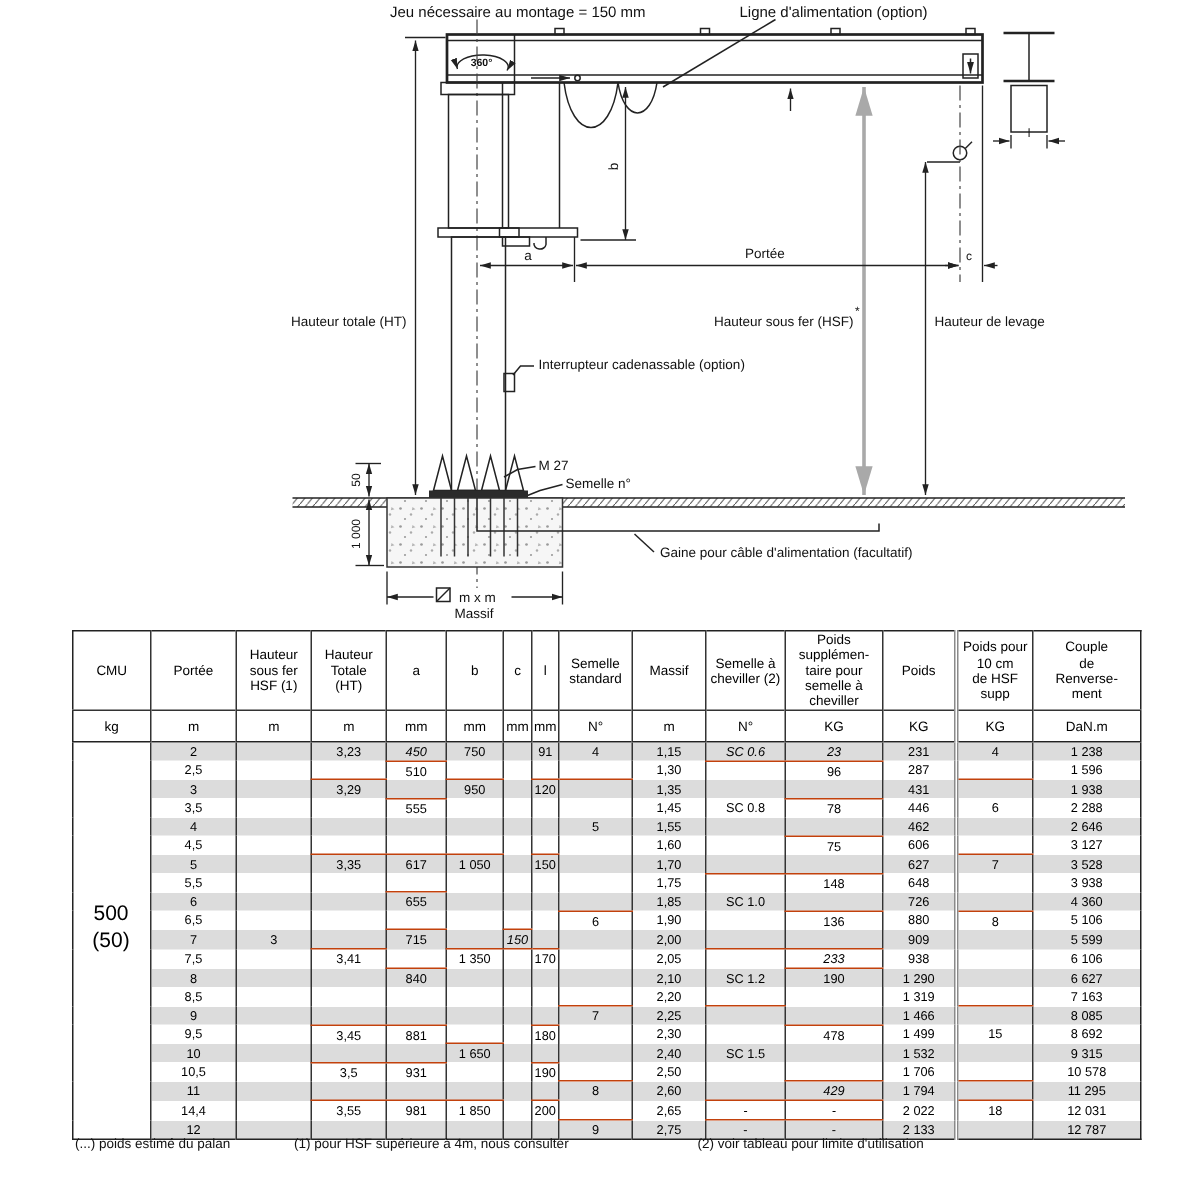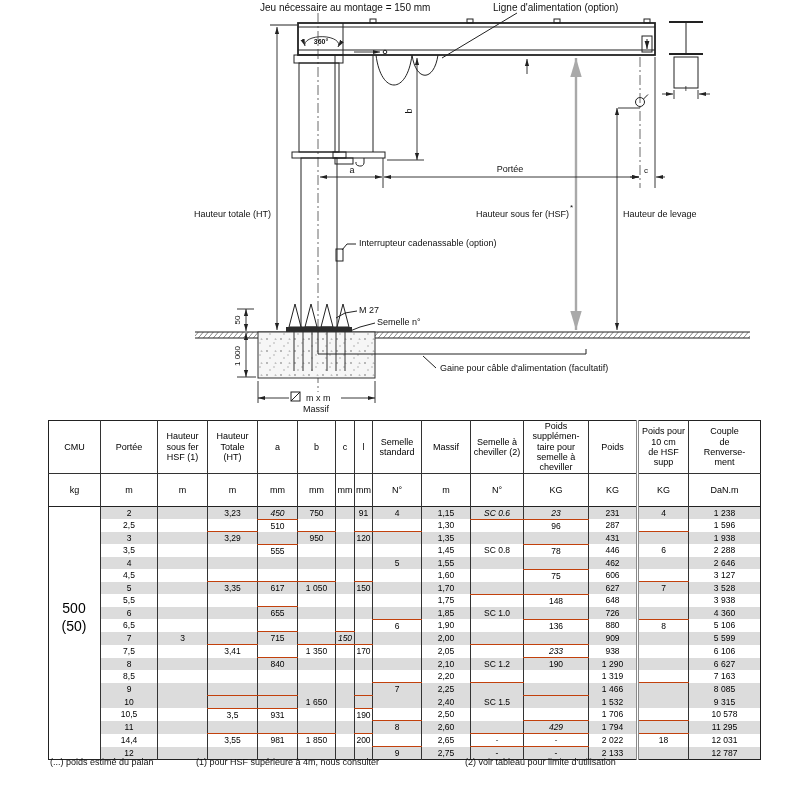--- a/index.html
+++ b/index.html
@@ -9,21 +9,21 @@
   .ln{stroke:#222;stroke-width:1;fill:none;}
   .thk{stroke:#222;stroke-width:1.8;fill:none;}
   .cl{stroke:#444;stroke-width:0.8;fill:none;stroke-dasharray:10 3 2 3;}
   .dim{stroke:#222;stroke-width:0.9;fill:none;}
   .gdim{stroke:#a9a9a9;stroke-width:2.4;fill:none;}
   #table-wrap{position:absolute;left:48px;top:420px;width:712px;}
   table{border-collapse:collapse;table-layout:fixed;width:712px;border:1.6px solid #222;}
   th,td{padding:0;margin:0;overflow:hidden;}
   thead th{font-size:9px;font-weight:normal;text-align:center;vertical-align:middle;white-space:pre-line;border-left:1px solid #333;line-height:1.15;}
   thead tr.names{height:50px;}
-  thead tr.units{height:33px;border-top:1px solid #333;border-bottom:1.8px solid #222;}
+  thead tr.units{height:21px;border-top:1px solid #333;border-bottom:1.8px solid #222;}
   tbody td{font-size:8.5px;text-align:center;height:12px;line-height:12px;border-left:1px solid #333;white-space:nowrap;}
   th:first-child,td:first-child{border-left:none;margin-left:15px;}
   td.g{background:#dcdcdc;}
   td.bb{border-bottom:1px solid #c2410c;font-style:italic;}
   td.tl,th.tl{border-left:3px double #8a8a8a;}
   .cmu-overlay{position:absolute;left:0;top:71px;height:252px;width:52px;display:flex;align-items:center;justify-content:center;text-align:center;font-size:14px;line-height:1.3;white-space:pre-line;pointer-events:none;}
   .notes{position:absolute;top:757px;left:0;width:800px;font-size:9px;color:#111;}
   .notes span{position:absolute;white-space:nowrap;}
   .n1{left:50px;} .n2{left:196px;} .n3{left:430px;margin-left:35px;}
 </style>
@@ -491,20 +491,37 @@
             <td class="g">7</td>
             <td class="g">2,25</td>
             <td class="g"></td>
             <td class="g bb"></td>
             <td class="g">1 466</td>
             <td class="g tl"></td>
             <td class="g">8 085</td>
           </tr>
           <tr>
             <td></td>
+            <td>9,5</td>
+            <td></td>
+            <td>3,45</td>
+            <td>881</td>
+            <td class="bb"></td>
+            <td></td>
+            <td>180</td>
+            <td></td>
+            <td>2,30</td>
+            <td></td>
+            <td>478</td>
+            <td>1 499</td>
+            <td class="tl">15</td>
+            <td>8 692</td>
+          </tr>
+          <tr>
+            <td></td>
             <td class="g">10</td>
             <td class="g"></td>
             <td class="g bb"></td>
             <td class="g bb"></td>
             <td class="g">1 650</td>
             <td class="g"></td>
             <td class="g bb"></td>
             <td class="g"></td>
             <td class="g">2,40</td>
             <td class="g">SC 1.5</td>

